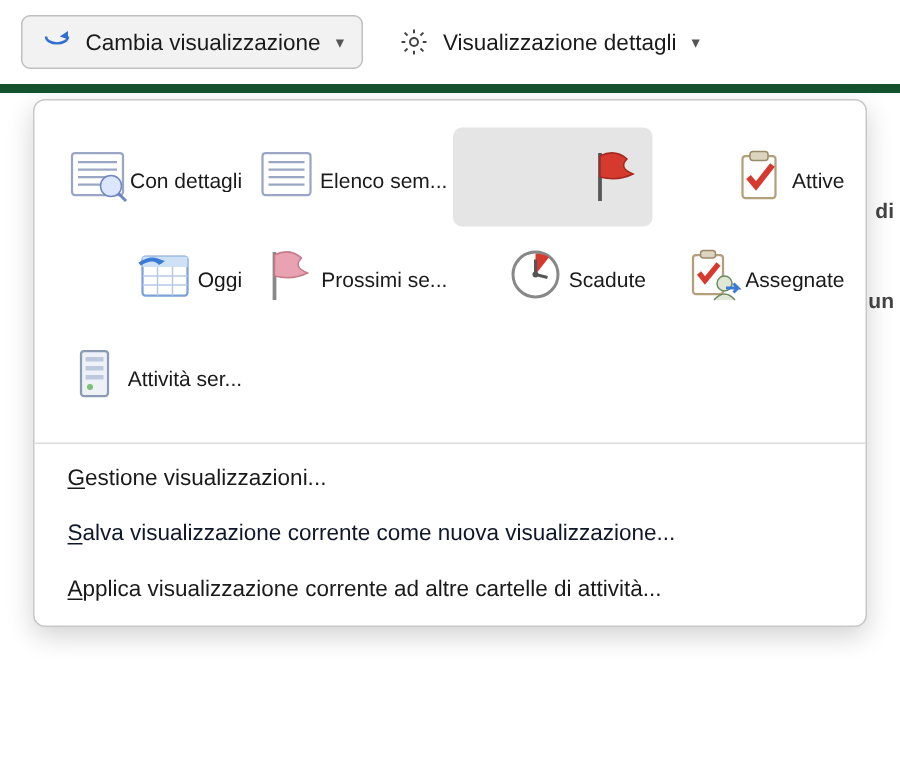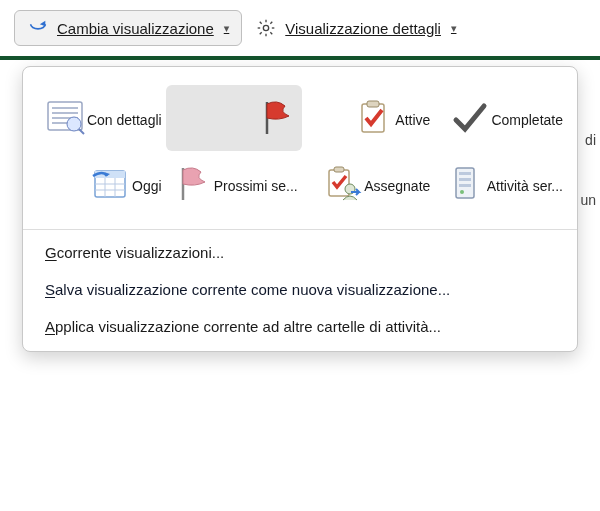--- a/index.html
+++ b/index.html
@@ -1,31 +1,31 @@
 <!DOCTYPE html>
 <html><head>
 <meta charset="utf-8">
 <style>
   * { box-sizing: border-box; }
   html, body { margin:0; padding:0; font-family:"Segoe UI",Arial,sans-serif; font-size:15px; color:#1a1a1a; background:#fff; width:600px; height:511px; overflow:hidden; }
-  .toolbar { display:flex; align-items:center; padding:10px 14px; border-bottom:4px solid #14532d;text-decoration:underline; }
+  .toolbar { display:flex; align-items:center; gap:10px; padding:10px 14px; border-bottom:6px solid #14532d; }
   .btn { display:flex; align-items:center; gap:8px; padding:6px 12px; border-radius:6px; border:1px solid transparent; cursor:pointer; background:transparent; }
   .btn.active { background:#f2f2f2; border:1px solid #bfbfbf; }
   .chev { font-size:11px; color:#555; margin-left:2px; }
   .dropdown { position:absolute; left:22px; top:66px; width:556px; background:#fff; border:1px solid #c8c8c8; border-radius:8px; box-shadow:0 6px 18px rgba(0,0,0,.18); padding:12px 0 6px; }
   .grid { display:grid; grid-template-columns:repeat(4,1fr); padding:6px 10px 10px; }
   .cell { display:flex; flex-direction:row; align-items:center; justify-content:flex-end; padding:10px 4px 12px; border-radius:6px; cursor:pointer; }
   .cell.selected { background:#e5e5e5; }
   .ic { width:44px; height:44px; display:flex; align-items:center; justify-content:center; }
   .lbl { margin-top:6px; font-size:14px; text-align:center; white-space:nowrap; overflow:hidden; text-overflow:ellipsis; max-width:120px; }
   .menusep { height:1px; background:#ddd; margin:2px 0 4px; }
   .mitem { padding:10px 22px; font-size:15px; cursor:pointer; white-space:nowrap; overflow:hidden; text-overflow:ellipsis; }
   .mitem.disabled { color:#0f172a; cursor:default; }
   .u { text-decoration:underline; text-underline-offset:2px; }
-  .bg-frag { position:absolute; color:#444; z-index:0; font-size:14px; }
+  .bg-frag { position:absolute; color:#444; z-index:0; font-size:14px;font-weight:bold; }
   .bg1 { right:4px; top:132px; }
   .bg2 { right:4px; top:192px; }
 </style>
 </head>
 <body>
 
 <span class="bg-frag bg1">di</span>
 <span class="bg-frag bg2">un</span>
 
 <div class="toolbar">
@@ -73,20 +73,34 @@
               <line x1="8" y1="22" x2="34" y2="22"></line>
               <line x1="8" y1="27" x2="34" y2="27"></line>
             </g>
             <circle cx="30" cy="28" r="7" fill="#dbe7ff" stroke="#6e86c2"></circle>
             <line x1="35" y1="33" x2="40" y2="38" stroke="#6e86c2" stroke-width="2"></line>
           </svg>
       </span>
       <span class="lbl">Con dettagli</span>
     </div>
 
+    <div class="cell">
+      <span class="ic">
+        <svg width="42" height="42" viewBox="0 0 42 42">
+            <rect x="5" y="6" width="32" height="28" rx="2" fill="#fff" stroke="#9aa7c4" stroke-width="1.5"></rect>
+            <g stroke="#9aa7c4" stroke-width="1.5">
+              <line x1="9" y1="12" x2="33" y2="12"></line>
+              <line x1="9" y1="17" x2="33" y2="17"></line>
+              <line x1="9" y1="22" x2="33" y2="22"></line>
+              <line x1="9" y1="27" x2="33" y2="27"></line>
+            </g>
+          </svg>
+      </span>
+      <span class="lbl">Elenco sem...</span>
+    </div>
 
     <div class="cell selected">
       <span class="ic">
         <svg width="42" height="42" viewBox="0 0 42 42">
             <line x1="12" y1="6" x2="12" y2="38" stroke="#555" stroke-width="2.5"></line>
             <path d="M12 8 Q22 3 30 10 Q24 16 34 20 Q24 25 12 22 Z" fill="#d63a2e" stroke="#a3281f" stroke-width="1"></path>
           </svg>
       </span>
     </div>
 
@@ -95,28 +109,20 @@
       <span class="ic">
         <svg width="42" height="42" viewBox="0 0 42 42">
             <rect x="10" y="8" width="22" height="28" rx="2" fill="#fff" stroke="#b3a07a" stroke-width="1.5"></rect>
             <rect x="15" y="5" width="12" height="6" rx="2" fill="#ddd4bf" stroke="#9a8b68"></rect>
             <path d="M14 22 L19 28 L30 14" fill="none" stroke="#d63a2e" stroke-width="4"></path>
           </svg>
       </span>
       <span class="lbl">Attive</span>
     </div>
 
-    <div class="cell">
-      <span class="ic">
-        <svg width="42" height="42" viewBox="0 0 42 42">
-            <path d="M8 24 L17 33 L36 10" fill="none" stroke="#555" stroke-width="5" stroke-linecap="round"></path>
-          </svg>
-      </span>
-      <span class="lbl">Completate</span>
-    </div>
 
     <div class="cell">
       <span class="ic">
         <svg width="42" height="42" viewBox="0 0 42 42">
             <rect x="6" y="9" width="30" height="26" rx="2" fill="#fff" stroke="#7aa2d6" stroke-width="1.5"></rect>
             <rect x="6" y="9" width="30" height="7" fill="#cfe1f7"></rect>
             <g stroke="#b8c9e3">
               <line x1="6" y1="22" x2="36" y2="22"></line>
               <line x1="6" y1="28" x2="36" y2="28"></line>
               <line x1="16" y1="16" x2="16" y2="35"></line>
@@ -132,20 +138,32 @@
     <div class="cell">
       <span class="ic">
         <svg width="42" height="42" viewBox="0 0 42 42">
             <line x1="12" y1="6" x2="12" y2="38" stroke="#888" stroke-width="2.5"></line>
             <path d="M12 8 Q22 3 30 10 Q24 16 34 20 Q24 25 12 22 Z" fill="#e9a2b1" stroke="#c67a8a" stroke-width="1"></path>
           </svg>
       </span>
       <span class="lbl">Prossimi se...</span>
     </div>
 
+    <div class="cell">
+      <span class="ic">
+        <svg width="42" height="42" viewBox="0 0 42 42">
+            <circle cx="21" cy="21" r="15" fill="#fff" stroke="#888" stroke-width="2"></circle>
+            <path d="M21 21 L21 7 A15 15 0 0 1 30 9.5 Z" fill="#d63a2e"></path>
+            <circle cx="21" cy="21" r="2" fill="#555"></circle>
+            <line x1="21" y1="21" x2="21" y2="11" stroke="#555" stroke-width="2"></line>
+            <line x1="21" y1="21" x2="29" y2="23" stroke="#555" stroke-width="2"></line>
+          </svg>
+      </span>
+      <span class="lbl">Scadute</span>
+    </div>
 
     <div class="cell">
       <span class="ic">
         <svg width="42" height="42" viewBox="0 0 42 42">
             <rect x="8" y="8" width="20" height="26" rx="2" fill="#fff" stroke="#b3a07a" stroke-width="1.5"></rect>
             <rect x="13" y="5" width="10" height="5" rx="2" fill="#ddd4bf" stroke="#9a8b68"></rect>
             <path d="M12 20 L16 25 L25 14" fill="none" stroke="#d63a2e" stroke-width="3.5"></path>
             <circle cx="29" cy="27" r="5" fill="#dfe7d6" stroke="#6f8c5e"></circle>
             <path d="M22 38 Q29 30 36 38" fill="#dfe7d6" stroke="#6f8c5e"></path>
             <path d="M30 30 L38 30 L35 27 M38 30 L35 33" fill="none" stroke="#3a7bd5" stroke-width="2"></path>
@@ -165,21 +183,21 @@
           </svg>
       </span>
       <span class="lbl">Attività ser...</span>
     </div>
 
   </div>
 
   <div class="menusep"></div>
 
   <div class="mitem">
-    <span class="u">G</span><span>corrente visualizzazioni...</span>
+    <span class="u">G</span><span>estione visualizzazioni...</span>
   </div>
   <div class="mitem disabled">
     <span class="u">S</span><span>alva visualizzazione corrente come nuova visualizzazione...</span>
   </div>
   <div class="mitem">
     <span class="u">A</span><span>pplica visualizzazione corrente ad altre cartelle di attività...</span>
   </div>
 </div>
 
 </body></html>

